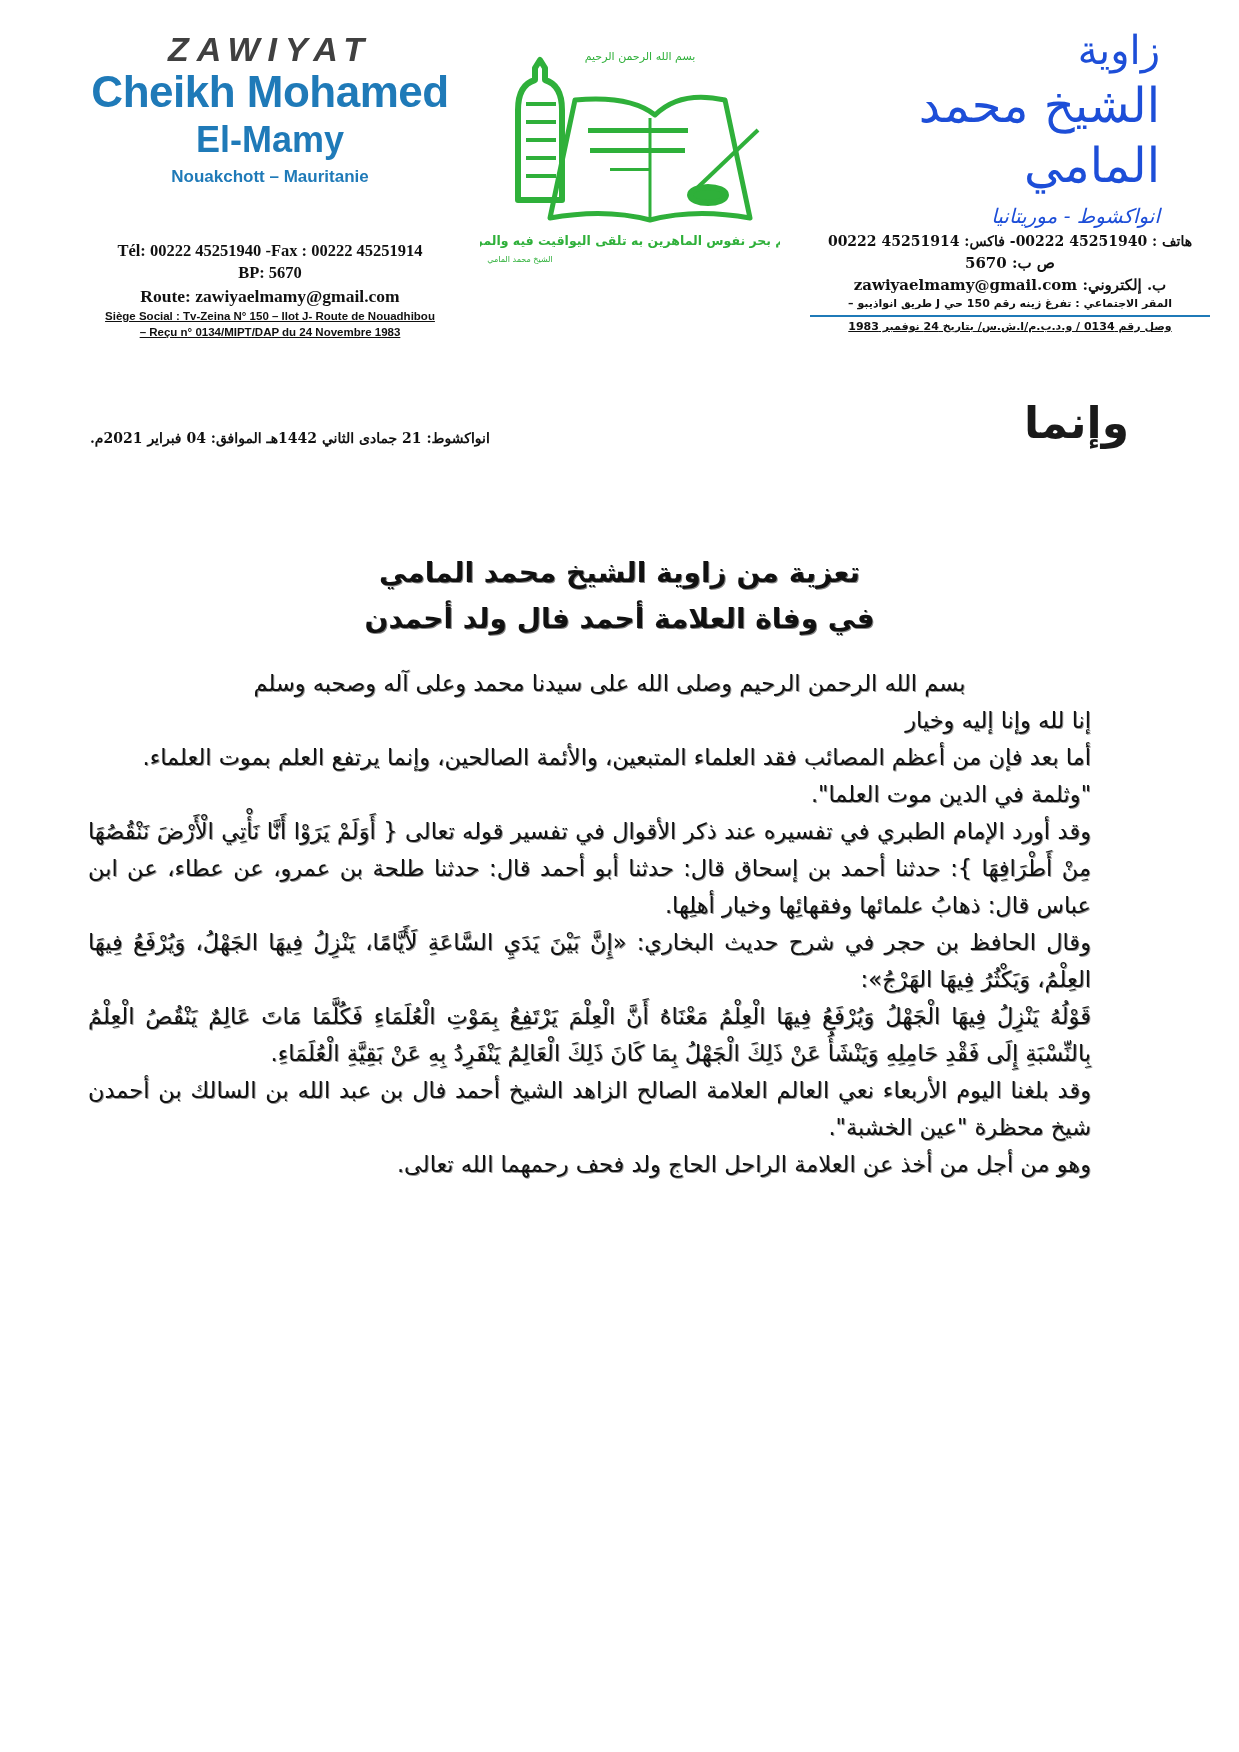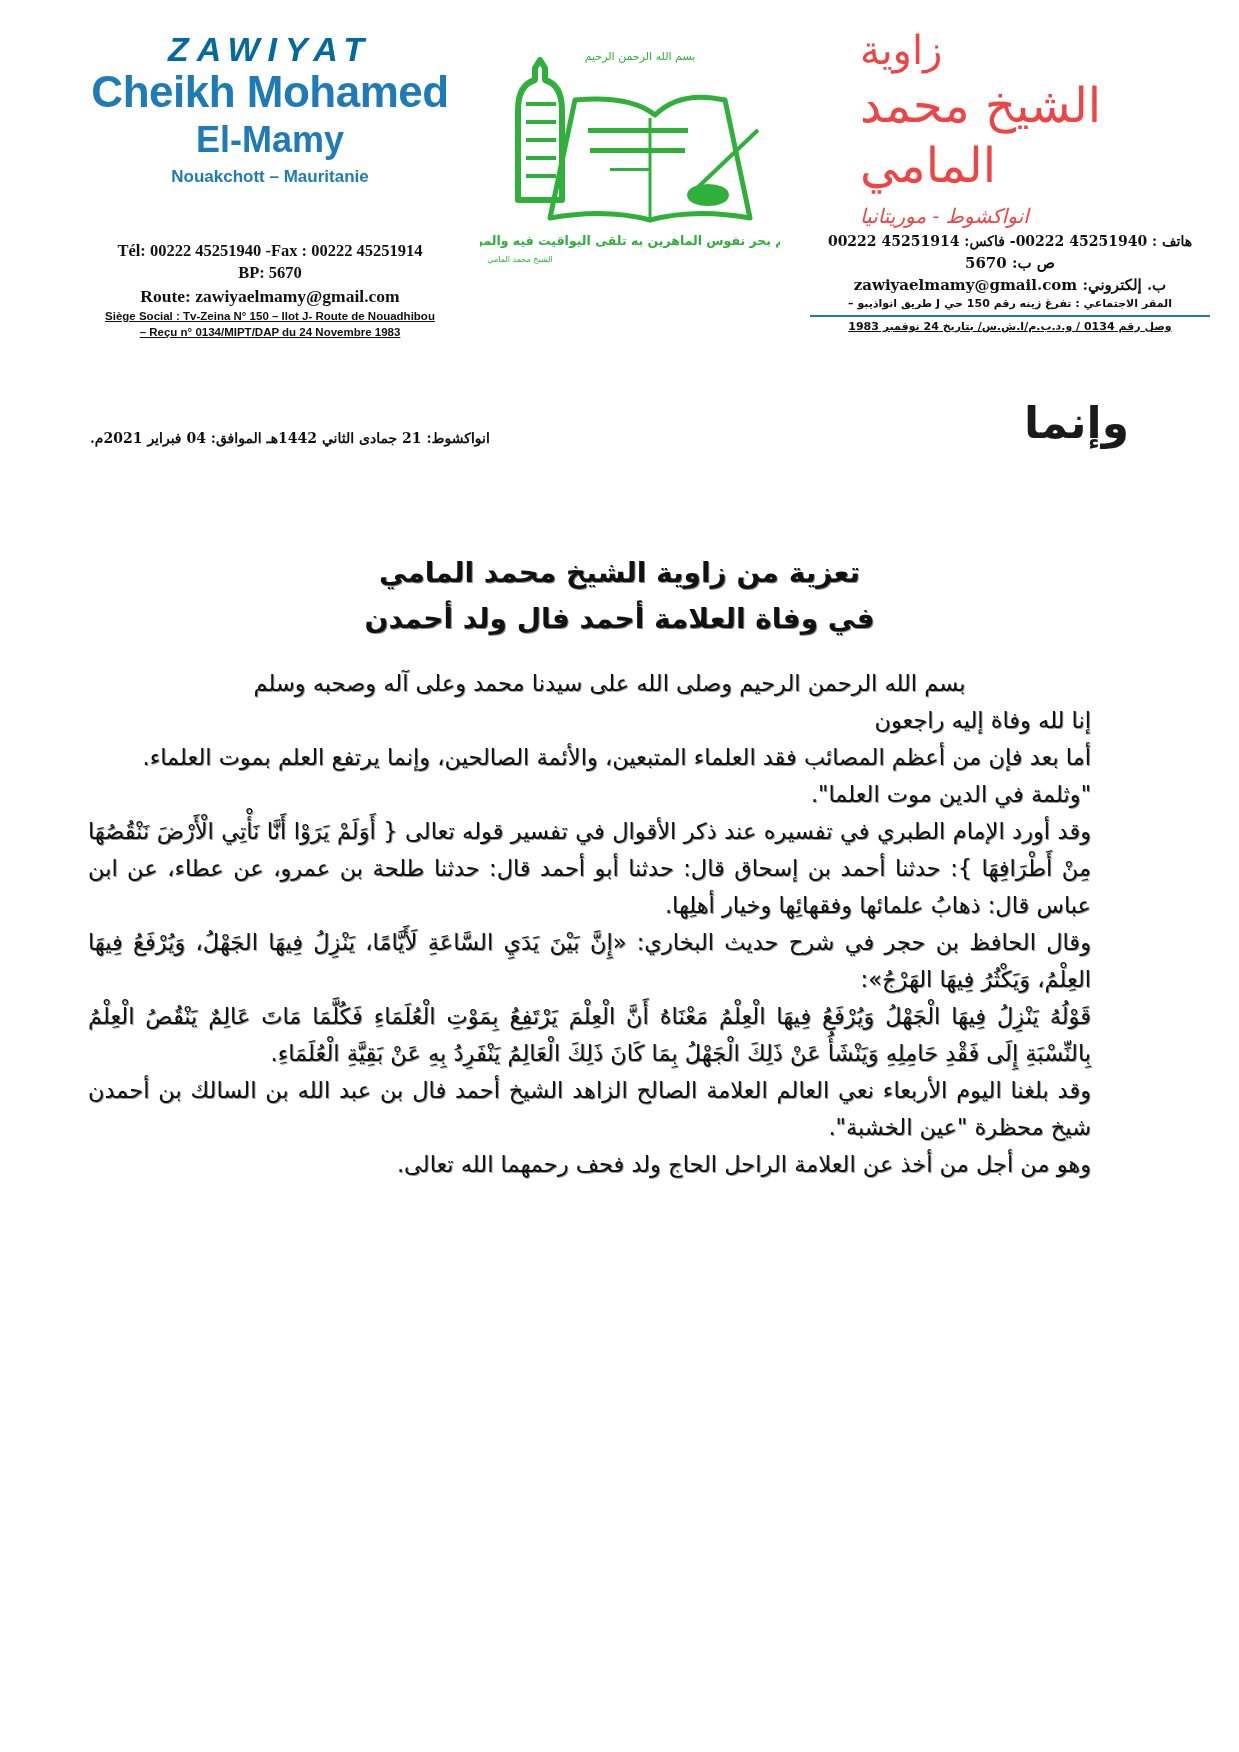--- a/index.html
+++ b/index.html
@@ -1,35 +1,35 @@
 <!DOCTYPE html>
 <html><head>
 <meta charset="utf-8">
 <style>
   html, body { margin:0; padding:0; background:#ffffff; }
   body { width:1239px; height:1752px; position:relative; overflow:hidden; font-family:"DejaVu Sans", sans-serif; color:#111; }
 
   
   .lh-left { position:absolute; left:70px; top:30px; width:400px; text-align:center; }
-  .lh-left .t1 { font-family:"Liberation Sans", sans-serif; font-weight:bold; font-style:italic; color:#0369a1; font-size:34px; letter-spacing:8px; line-height:38px; }
+  .lh-left .t1 { font-family:"Liberation Sans", sans-serif; font-weight:bold; font-style:italic; color:#404040; font-size:34px; letter-spacing:8px; line-height:38px; }
   .lh-left .t2 { font-family:"Liberation Sans", sans-serif; font-weight:bold; color:#1f7ab8; font-size:44px; line-height:48px; letter-spacing:-0.5px; }
   .lh-left .t3 { font-family:"Liberation Sans", sans-serif; font-weight:bold; color:#1f7ab8; font-size:36px; line-height:48px; }
   .lh-left .t4 { font-family:"Liberation Sans", sans-serif; font-weight:bold; color:#1f7ab8; font-size:17px; line-height:22px; margin-top:2px; }
 
   .contact-left { position:absolute; left:70px; top:240px; width:400px; text-align:center; font-family:"Liberation Serif", serif; font-weight:bold; }
   .contact-left .l1 { font-size:16.5px; line-height:22px; }
   .contact-left .l2 { font-size:16.5px; line-height:22px; }
   .contact-left .l3 { font-size:17.5px; line-height:24px; }
   .contact-left .l4, .contact-left .l5 { font-family:"Liberation Sans", sans-serif; font-size:11.5px; line-height:16px; text-decoration:underline; }
 
   
   .emblem { position:absolute; left:480px; top:40px; width:300px; height:230px; }
 
   
-  .lh-right { position:absolute; left:860px; top:25px; width:300px; text-align:left; direction:rtl; color:#ef4444; }
+  .lh-right { position:absolute; left:860px; top:25px; width:300px; text-align:right; direction:rtl; color:#1d4ed8; }
   .lh-right .a1 { font-family:"DejaVu Serif", serif; font-size:40px; line-height:50px; }
   .lh-right .a2 { font-family:"DejaVu Serif", serif; font-size:48px; line-height:60px; }
   .lh-right .a3 { font-family:"DejaVu Serif", serif; font-size:20px; line-height:26px; margin-top:8px;font-style:italic; }
 
   .contact-right { position:absolute; left:800px; top:230px; width:420px; text-align:center; direction:rtl; font-family:"DejaVu Serif", serif; font-weight:bold; }
   .contact-right .r1 { font-size:14px; line-height:22px; }
   .contact-right .r2 { font-size:15px; line-height:22px; }
   .contact-right .r3 { font-size:15px; line-height:22px; }
   .contact-right .r4 { font-family:"DejaVu Sans", sans-serif; font-size:11px; line-height:16px; }
   .contact-right .rule { border-top:2px solid #1f7ab8; margin:3px 10px 3px 10px; }
@@ -108,21 +108,21 @@
 <div class="president">وإنما</div>
 <div class="date">انواكشوط: 21 جمادى الثاني 1442هـ الموافق: 04 فبراير 2021م.</div>
 
 <div class="title">
   <div>تعزية من زاوية الشيخ محمد المامي</div>
   <div>في وفاة العلامة أحمد فال ولد أحمدن</div>
 </div>
 
 <div class="body">
   <p class="centered">بسم الله الرحمن الرحيم وصلى الله على سيدنا محمد وعلى آله وصحبه وسلم</p>
-  <p>إنا لله وفاة إليه راجعون</p>
+  <p>إنا لله وإنا إليه وخيار</p>
   <p>أما بعد فإن من أعظم المصائب فقد العلماء المتبعين، والأئمة الصالحين، وإنما يرتفع العلم بموت العلماء.</p>
   <p>"وثلمة في الدين موت العلما".</p>
   <p>وقد أورد الإمام الطبري في تفسيره عند ذكر الأقوال في تفسير قوله تعالى { أَوَلَمْ يَرَوْا أَنَّا نَأْتِي الْأَرْضَ  نَنْقُصُهَا مِنْ أَطْرَافِهَا }: حدثنا أحمد بن إسحاق قال: حدثنا أبو أحمد قال: حدثنا طلحة بن عمرو، عن عطاء، عن ابن عباس قال: ذهابُ علمائها وفقهائِها وخيار أهلِها.</p>
   <p>وقال الحافظ بن حجر في شرح حديث البخاري: «إِنَّ بَيْنَ يَدَيِ السَّاعَةِ لَأَيَّامًا، يَنْزِلُ فِيهَا الجَهْلُ، وَيُرْفَعُ فِيهَا العِلْمُ، وَيَكْثُرُ فِيهَا الهَرْجُ»:</p>
   <p>قَوْلُهُ يَنْزِلُ فِيهَا الْجَهْلُ وَيُرْفَعُ فِيهَا الْعِلْمُ مَعْنَاهُ أَنَّ الْعِلْمَ يَرْتَفِعُ بِمَوْتِ الْعُلَمَاءِ فَكُلَّمَا مَاتَ عَالِمٌ يَنْقُصُ الْعِلْمُ بِالنِّسْبَةِ إِلَى فَقْدِ حَامِلِهِ وَيَنْشَأُ عَنْ ذَلِكَ الْجَهْلُ بِمَا كَانَ ذَلِكَ الْعَالِمُ يَنْفَرِدُ بِهِ عَنْ بَقِيَّةِ الْعُلَمَاءِ.</p>
   <p>وقد بلغنا اليوم الأربعاء نعي العالم العلامة الصالح الزاهد الشيخ أحمد فال بن عبد الله بن السالك بن أحمدن شيخ محظرة "عين الخشبة".</p>
   <p>وهو من أجل من أخذ عن العلامة الراحل الحاج ولد فحف رحمهما الله تعالى.</p>
 </div>
 
 </body></html>

